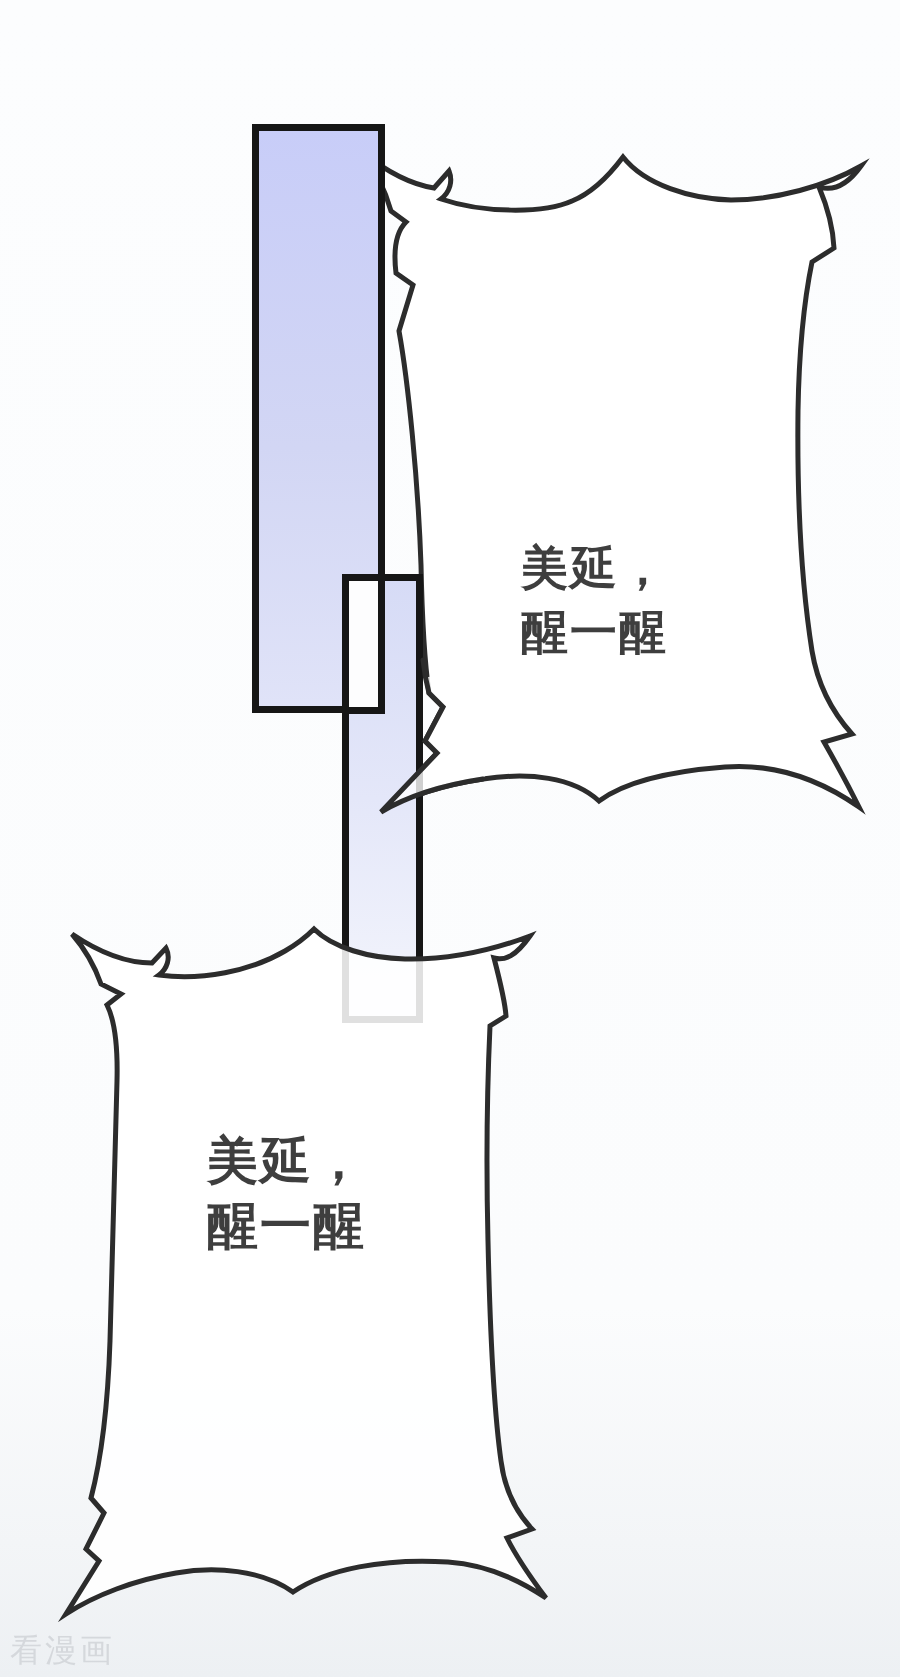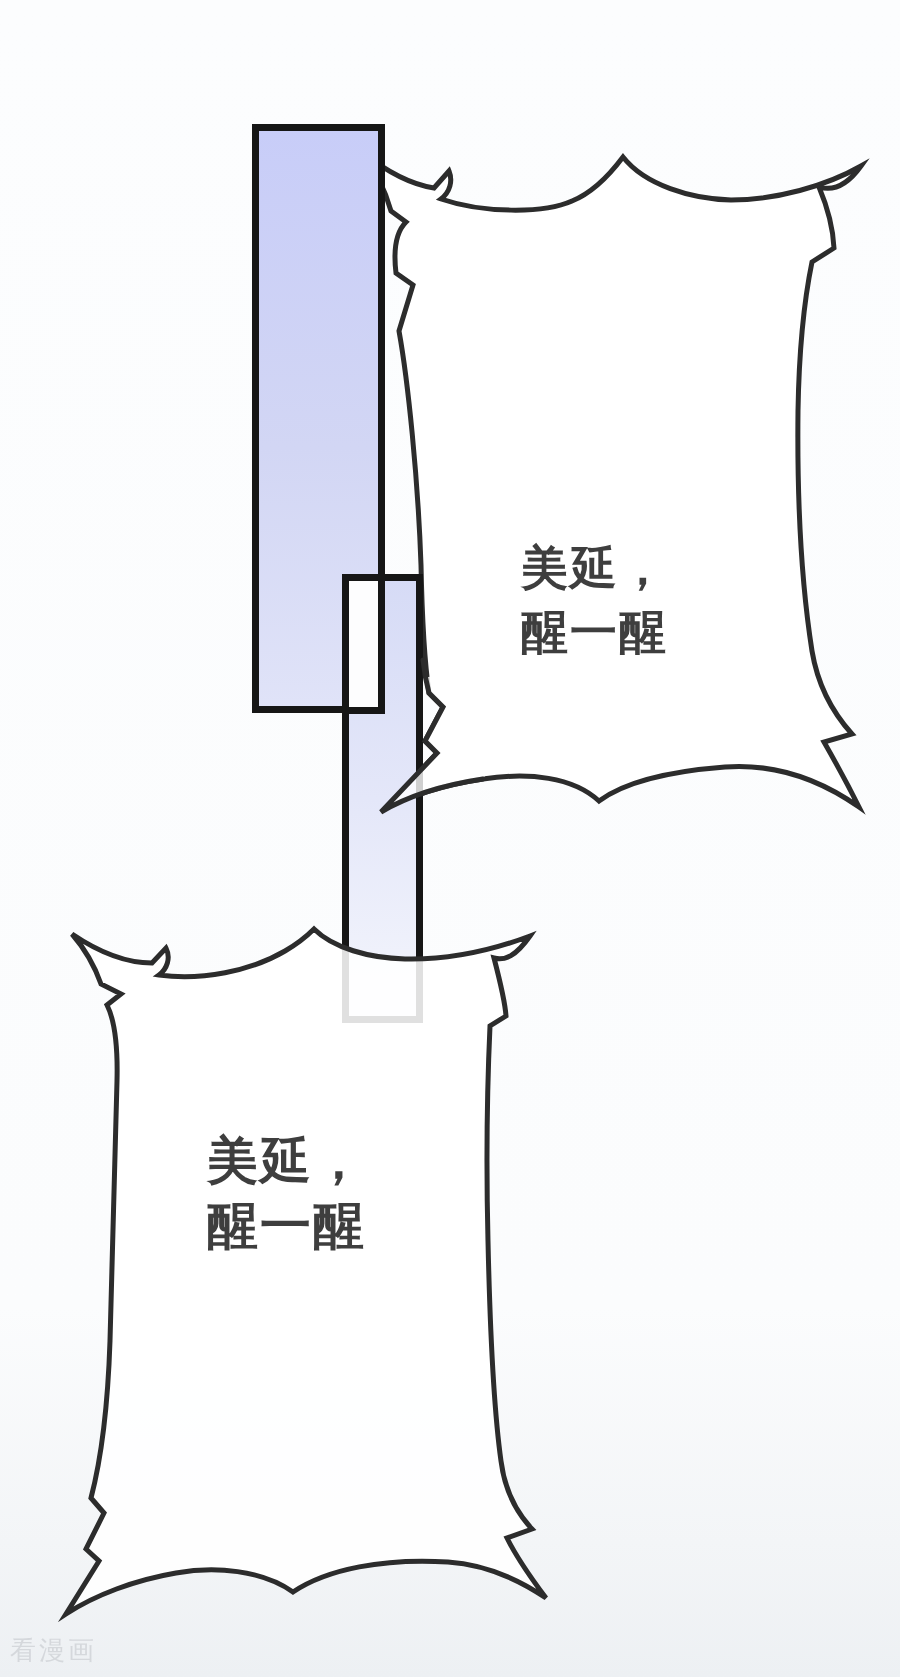--- a/index.html
+++ b/index.html
@@ -37,21 +37,21 @@
     position:absolute;
     color:#3e3e3e;
     font-weight:700;
     letter-spacing:2px;
     white-space:nowrap;
   }
   #top-text{left:521px;top:536px;font-size:47px;line-height:64px;z-index:6;}
   #bottom-text{left:207px;top:1128px;font-size:51px;line-height:65px;z-index:7;}
   #watermark{
     position:absolute;left:10px;top:1633px;z-index:8;
-    font-size:26px;line-height:34px;color:#d5d8dc;letter-spacing:3px;font-weight:400;
+    font-size:32px;line-height:34px;color:#d5d8dc;letter-spacing:3px;font-weight:400;
   }
 </style>
 </head>
 <body>
 
 <div id="stage">
 
   <svg id="top-bubble-layer" class="svg-layer" viewBox="0 0 900 1677">
     <path stroke-width="5" stroke-linejoin="miter" stroke-miterlimit="6" stroke-linecap="round" d="M 362 152
              C 392 176 415 185 434 188

